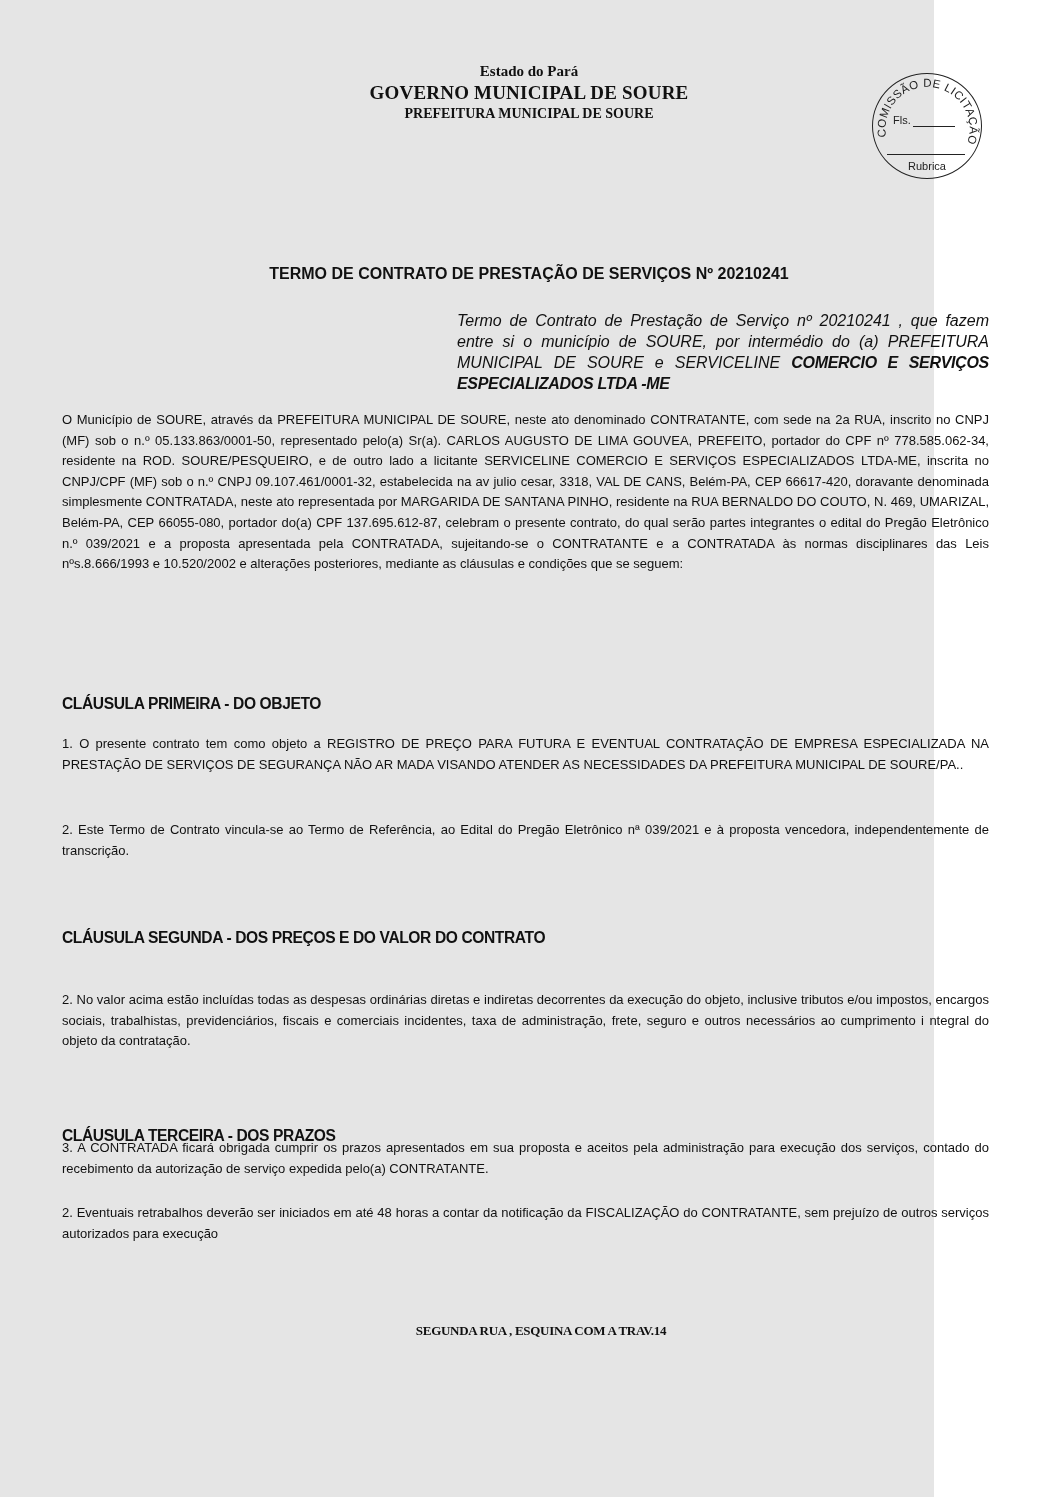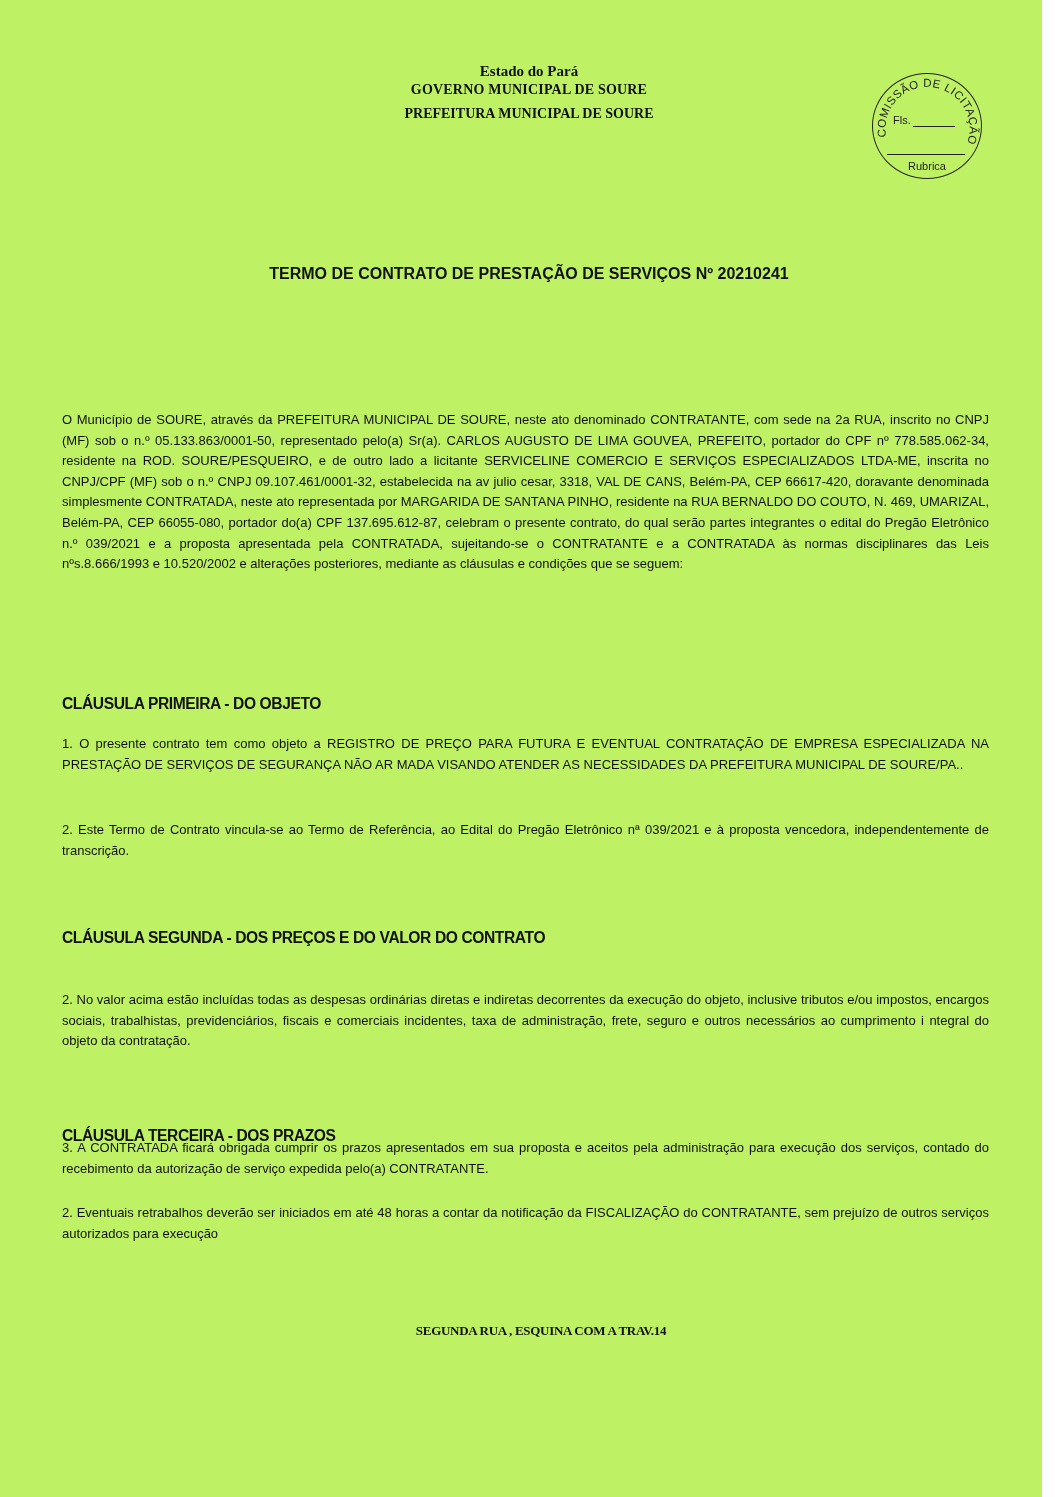--- a/index.html
+++ b/index.html
@@ -1,21 +1,21 @@
 <!DOCTYPE html>
 <html><head>
   <meta charset="utf-8">
   <style>
     html, body { margin: 0; padding: 0; background: #ffffff; }
     body { width: 1058px; height: 1497px; position: relative; overflow: hidden; color: #111; }
-    .page { position: absolute; left: 0; top: 0; width: 1042px; height: 1497px; background: #bef264; text-decoration: underline; }
+    .page { position: absolute; left: 0; top: 0; width: 934px; height: 1497px; background: #e5e5e5; text-decoration: underline; }
 
     .hdr { position: absolute; left: 0; width: 1058px; text-align: center; font-family: "Liberation Serif", serif; font-weight: bold; color: #111; }
     .hdr1 { top: 63px; font-size: 15px; }
-    .hdr2 { top: 82px; font-size: 14px; letter-spacing: 0.2px; }
+    .hdr2 { top: 82px; font-size: 19px; letter-spacing: 0.2px; }
     .hdr3 { top: 106px; font-size: 14px; }
 
     .stamp { position: absolute; left: 872px; top: 73px; width: 108px; height: 104px; border: 1.5px solid #222; border-radius: 50%; }
     .stamp svg { position: absolute; left: 0; top: 0; width: 108px; height: 104px; overflow: visible; }
     .stamp-fls { position: absolute; left: 20px; top: 40px; font-family: "Liberation Sans", sans-serif; font-size: 11px; color: #222; }
     .stamp-fls-line { position: absolute; left: 40px; top: 52px; width: 42px; border-bottom: 1px solid #222; }
     .stamp-rub-line { position: absolute; left: 14px; top: 80px; width: 78px; border-bottom: 1px solid #222; }
     .stamp-rub { position: absolute; left: 0; width: 108px; top: 86px; text-align: center; font-family: "Liberation Sans", sans-serif; font-size: 11px; color: #222; }
 
     .title { position: absolute; left: 0; width: 1058px; top: 265px; text-align: center; font-family: "Liberation Sans", sans-serif; font-weight: bold; font-size: 16px; color: #111; }
@@ -56,20 +56,24 @@
       </text>
     </svg>
     <span class="stamp-fls">Fls.</span>
     <div class="stamp-fls-line"></div>
     <div class="stamp-rub-line"></div>
     <div class="stamp-rub">Rubrica</div>
   </div>
 
   <div class="title">TERMO DE CONTRATO DE PRESTAÇÃO DE SERVIÇOS Nº 20210241</div>
 
+  <div class="summary">
+    <span>Termo de Contrato de Prestação de Serviço nº  20210241       , que fazem entre si o município de SOURE, por intermédio do (a) PREFEITURA MUNICIPAL DE SOURE e SERVICELINE</span>
+    <span class="b">COMERCIO E SERVIÇOS ESPECIALIZADOS LTDA -ME</span>
+  </div>
 
   <div class="body intro">O Município de SOURE, através da PREFEITURA MUNICIPAL DE SOURE, neste ato denominado CONTRATANTE, com sede na 2a RUA, inscrito no CNPJ (MF) sob o n.º 05.133.863/0001-50, representado pelo(a) Sr(a). CARLOS AUGUSTO DE LIMA GOUVEA,     PREFEITO, portador do CPF nº 778.585.062-34, residente na ROD. SOURE/PESQUEIRO, e de outro lado a licitante  SERVICELINE COMERCIO E SERVIÇOS ESPECIALIZADOS LTDA-ME, inscrita no CNPJ/CPF (MF) sob o n.º CNPJ 09.107.461/0001-32, estabelecida na av julio cesar, 3318, VAL DE CANS, Belém-PA, CEP 66617-420, doravante denominada simplesmente CONTRATADA, neste ato representada por MARGARIDA DE SANTANA PINHO, residente na RUA BERNALDO DO COUTO, N. 469, UMARIZAL, Belém-PA, CEP 66055-080, portador do(a) CPF 137.695.612-87, celebram o presente contrato, do qual serão partes integrantes o edital do Pregão Eletrônico n.º 039/2021 e a proposta apresentada pela CONTRATADA, sujeitando-se o CONTRATANTE e a CONTRATADA às normas disciplinares das Leis nºs.8.666/1993 e 10.520/2002 e alterações posteriores, mediante as cláusulas e condições que se seguem:</div>
 
   <div class="heading h1">CLÁUSULA PRIMEIRA - DO OBJETO</div>
   <div class="body p11">1. O presente contrato tem como objeto a REGISTRO DE PREÇO PARA FUTURA E EVENTUAL CONTRATAÇÃO DE EMPRESA ESPECIALIZADA NA PRESTAÇÃO DE SERVIÇOS DE SEGURANÇA NÃO AR MADA VISANDO ATENDER AS NECESSIDADES DA PREFEITURA MUNICIPAL DE SOURE/PA..</div>
   <div class="body p12">2.  Este Termo de Contrato vincula-se ao Termo de Referência, ao  Edital do Pregão Eletrônico nª 039/2021 e à proposta vencedora, independentemente de transcrição.</div>
 
   <div class="heading h2">CLÁUSULA SEGUNDA - DOS PREÇOS E DO VALOR DO CONTRATO</div>
   <div class="body p22">2. No valor acima estão incluídas todas as despesas ordinárias diretas e indiretas decorrentes da execução do objeto, inclusive tributos e/ou impostos, encargos sociais, trabalhistas, previdenciários, fiscais e comerciais incidentes, taxa de administração, frete, seguro e outros necessários ao cumprimento i ntegral do objeto da contratação.</div>
 

